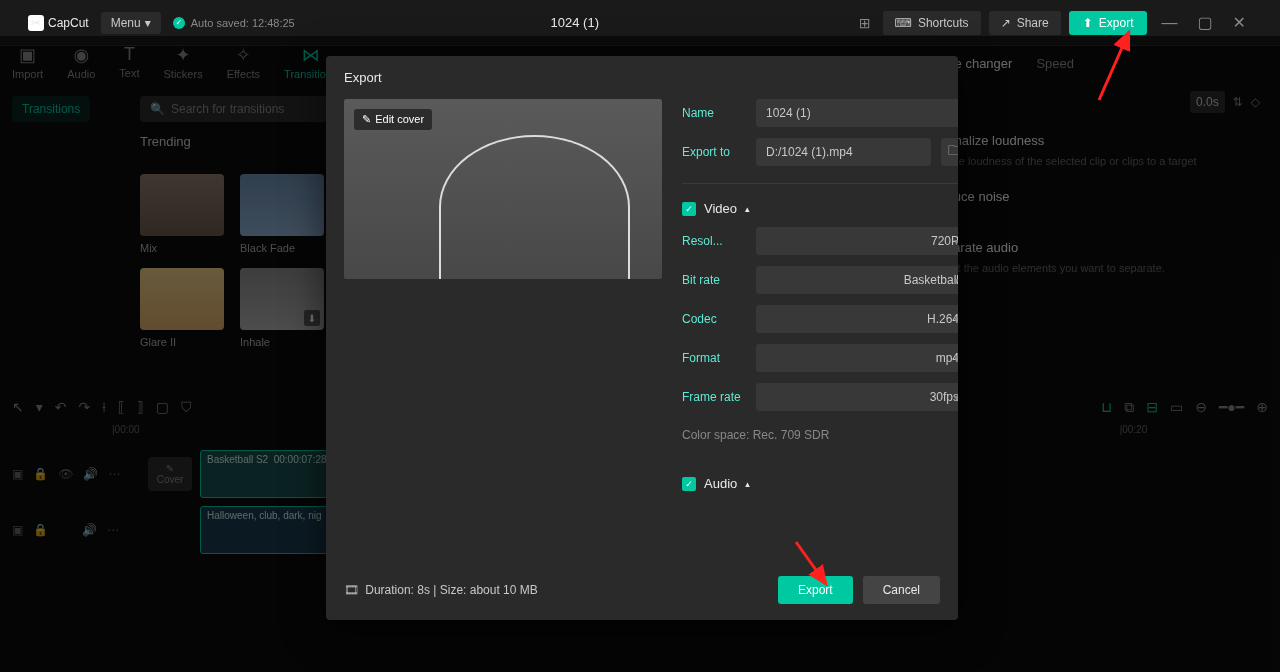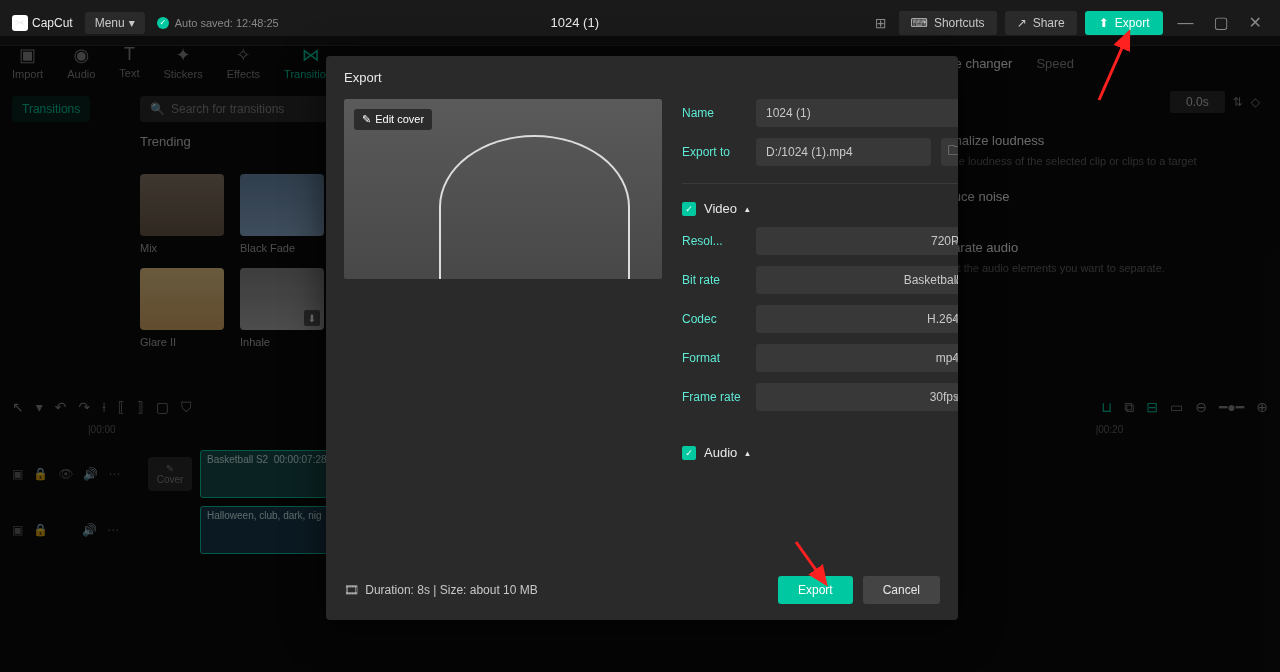--- a/index.html
+++ b/index.html
@@ -1,17 +1,17 @@
 <!DOCTYPE html>
 <html><head>
 <meta charset="utf-8">
 <style>
 * { margin: 0; padding: 0; box-sizing: border-box; font-family: -apple-system, BlinkMacSystemFont, "Segoe UI", sans-serif; }
 body { background: #0d0d0d; color: #c8c8c8; width: 1280px; height: 672px; overflow: hidden; position: relative; }
-.titlebar { height: 46px; background: #1a1a1a; display: flex; align-items: center; padding: 0 12px; gap: 12px; border-bottom: 1px solid #2a2a2a; }
+.titlebar { height: 46px; background: #1a1a1a; display: flex; align-items: center; padding: 0 28px; gap: 12px; border-bottom: 1px solid #2a2a2a; }
 .logo { display: flex; align-items: center; gap: 4px; font-size: 12px; color: #e8e8e8; font-weight: 500; }
 .logo-icon { width: 16px; height: 16px; background: #fff; border-radius: 3px; display: inline-flex; align-items: center; justify-content: center; }
 .menu-btn { background: #2a2a2a; border: none; color: #c8c8c8; padding: 4px 10px; font-size: 12px; border-radius: 3px; cursor: pointer; display: flex; align-items: center; gap: 4px; }
 .autosave { color: #888; font-size: 11px; display: flex; align-items: center; gap: 6px; }
 .check-icon { width: 12px; height: 12px; border-radius: 50%; background: #00c8a0; display: inline-flex; align-items: center; justify-content: center; color: #fff; font-size: 8px; }
 .title-center { flex: 1; text-align: center; font-size: 13px; color: #e8e8e8; }
 .title-right { display: flex; align-items: center; gap: 8px; }
 .icon-btn { background: transparent; border: none; color: #888; cursor: pointer; padding: 4px; font-size: 14px; }
 .shortcuts-btn, .share-btn { background: #2a2a2a; border: none; color: #c8c8c8; padding: 5px 12px; font-size: 12px; border-radius: 3px; cursor: pointer; display: flex; align-items: center; gap: 6px; }
 .export-btn-top { background: #00c8a0; border: none; color: #fff; padding: 5px 14px; font-size: 12px; border-radius: 3px; cursor: pointer; display: flex; align-items: center; gap: 6px; font-weight: 500; }
@@ -34,29 +34,29 @@
 .thumb { width: 84px; }
 .thumb-img { width: 84px; height: 62px; background: #3a3a3a; border-radius: 4px; margin-bottom: 6px; position: relative; }
 .thumb-label { font-size: 11px; color: #aaa; }
 .dl-badge { position: absolute; bottom: 4px; right: 4px; width: 16px; height: 16px; background: #00000080; border-radius: 2px; color: #fff; font-size: 10px; display: flex; align-items: center; justify-content: center; }
 
 .right-panel { position: absolute; top: 36px; right: 0; width: 370px; bottom: 0; z-index: 1; padding: 20px; color: #888; font-size: 12px; }
 .right-tabs { display: flex; gap: 24px; margin-bottom: 20px; }
 .right-tab { color: #888; font-size: 13px; }
 .right-tab.active { color: #e8e8e8; }
 .duration-row { display: flex; justify-content: flex-end; align-items: center; gap: 8px; margin-bottom: 20px; }
-.duration-val { background: #2a2a2a; padding: 4px 16px; border-radius: 3px; color: #c8c8c8; }
+.duration-val { background: #2a2a2a; padding: 4px 6px; border-radius: 3px; color: #c8c8c8; }
 .section-title { color: #e8e8e8; font-size: 13px; margin-bottom: 6px; }
 .section-desc { color: #666; font-size: 11px; margin-bottom: 20px; line-height: 1.4; }
 
 .timeline-area { position: absolute; top: 390px; left: 0; right: 0; bottom: 0; z-index: 1; }
 .timeline-toolbar { height: 34px; display: flex; align-items: center; padding: 0 12px; gap: 12px; color: #888; }
 .tl-icon { font-size: 14px; cursor: pointer; }
 .tl-right { margin-left: auto; display: flex; gap: 12px; align-items: center; }
-.ruler { height: 22px; padding-left: 88px; display: flex; gap: 200px; font-size: 10px; color: #666; }
+.ruler { height: 22px; padding-left: 112px; display: flex; gap: 200px; font-size: 10px; color: #666; }
 .track { height: 56px; display: flex; align-items: center; padding-left: 12px; gap: 8px; }
 .track-icons { display: flex; gap: 10px; color: #666; font-size: 12px; width: 120px; }
 .cover-btn { display: flex; flex-direction: column; align-items: center; color: #888; font-size: 10px; background: #2a2a2a; border-radius: 4px; padding: 6px 10px; margin-left: 8px; width: 44px; }
 .clip { height: 48px; background: #1a4d4d; border: 1px solid #00c8a0; border-radius: 3px; padding: 3px 6px; font-size: 10px; color: #c8e8e8; width: 140px; }
 .clip-audio { background: #1a3a4d; }
 .clip-title { font-size: 10px; white-space: nowrap; overflow: hidden; }
 
 
 .modal { position: absolute; top: 56px; left: 326px; width: 632px; height: 564px; background: #2a2a2a; border-radius: 4px; z-index: 10; display: flex; flex-direction: column; box-shadow: 0 8px 40px rgba(0,0,0,0.6); }
 .modal-head { padding: 14px 18px; font-size: 13px; color: #e8e8e8; }
@@ -314,20 +314,21 @@
         <div class="select-box">
             <span>mp4</span>
           </div>
       </div>
       <div class="form-row">
         <span class="form-label">Frame rate</span>
         <div class="select-box">
             <span>30fps</span>
           </div>
       </div>
+      <div class="info-text">Color space: Rec. 709 SDR</div>
       <div style="height:12px"></div>
       <div class="section-head">
         <span class="chk">✓</span>
         <span>Audio</span>
         <span style="font-size:9px">▴</span>
       </div>
 
     </div>
   </div>
   <div class="modal-foot">

